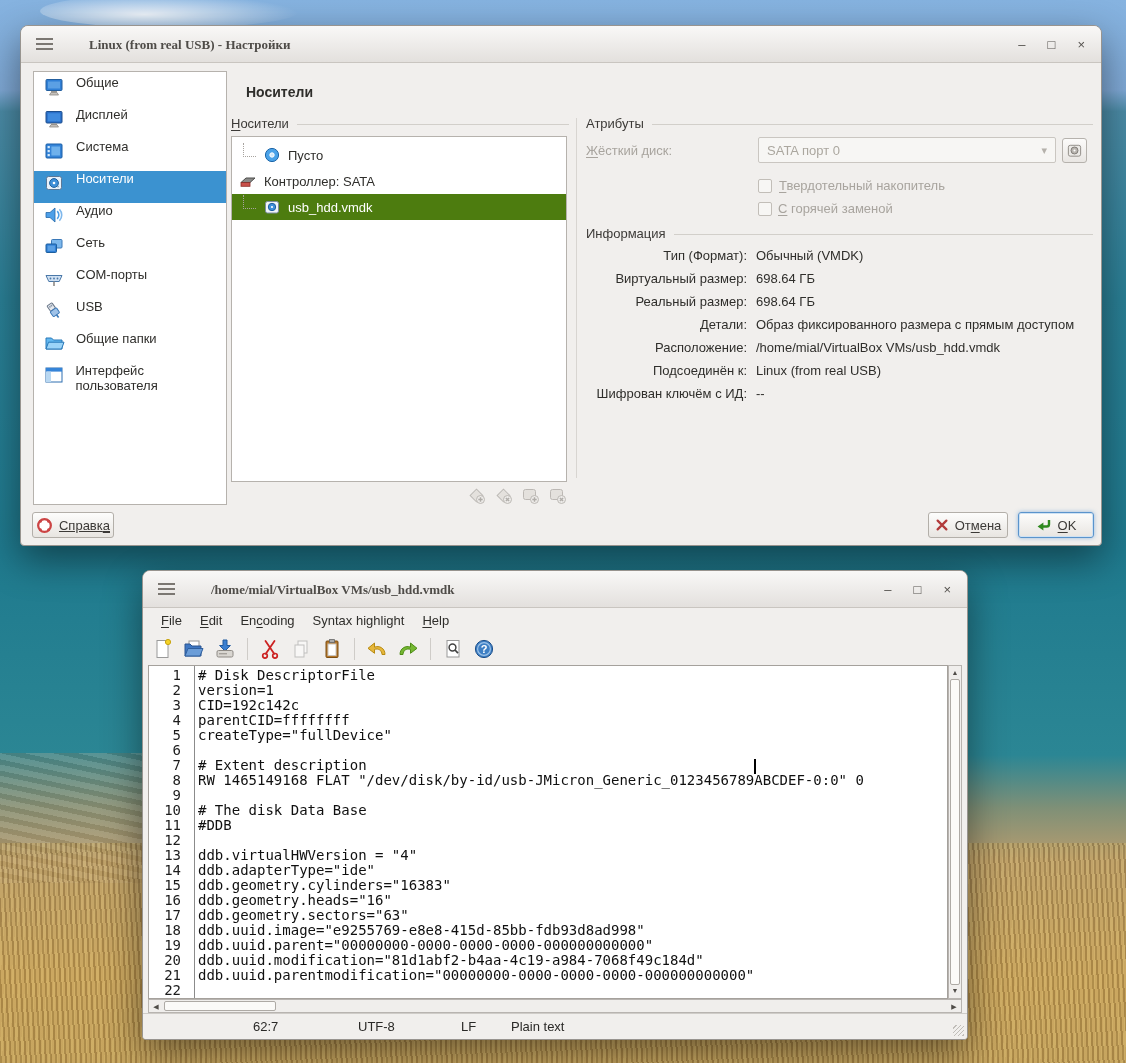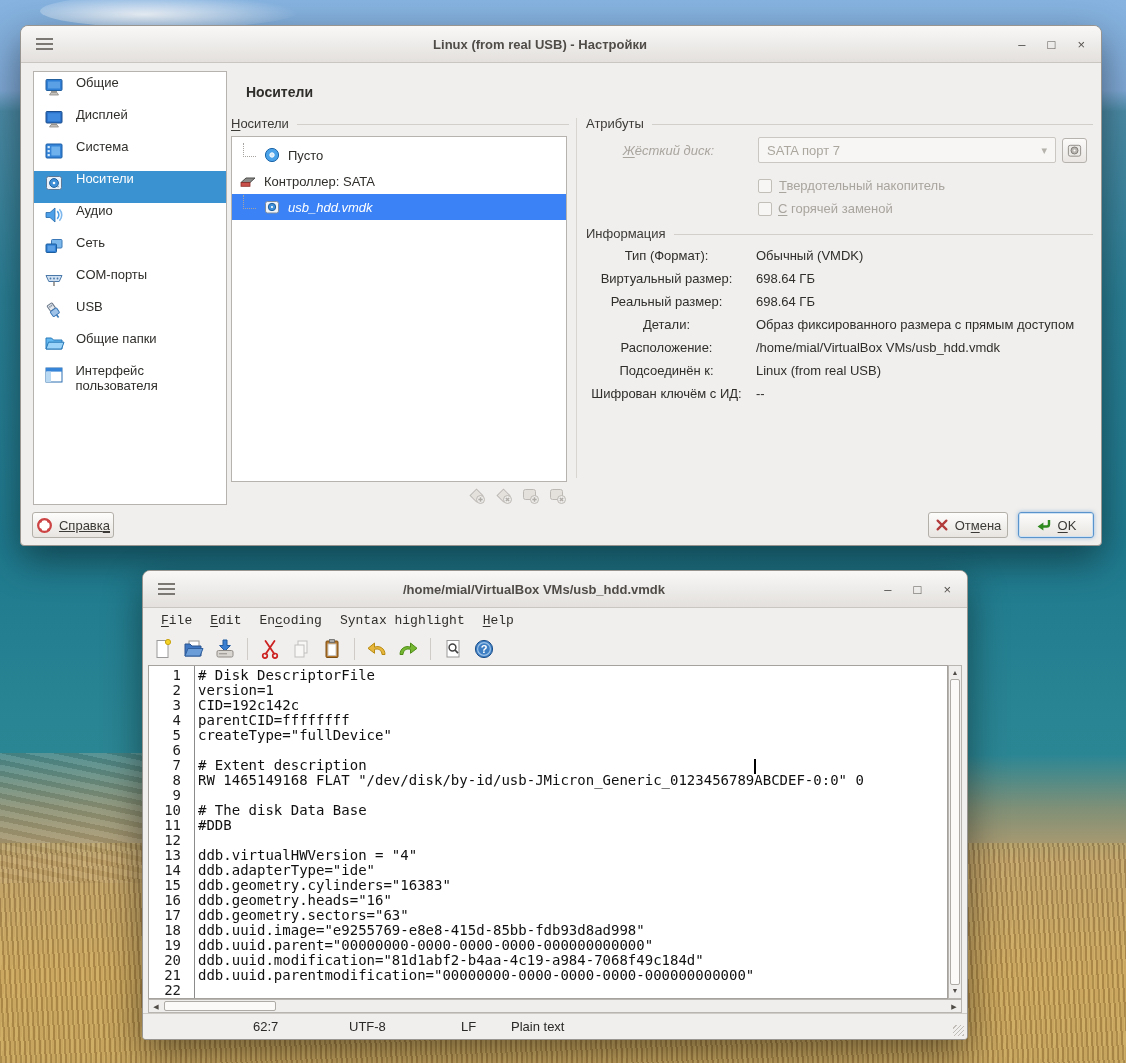--- a/index.html
+++ b/index.html
@@ -16,22 +16,22 @@
   .rocks { position:absolute; left:0; bottom:180px; width:420px; height:130px; opacity:.5;
     background:repeating-linear-gradient(12deg, rgba(200,180,150,.6) 0 6px, rgba(140,115,80,.55) 6px 11px); }
 
   
   .win { position:absolute; background:#f1efed; border:1px solid #98948f; border-radius:8px 8px 4px 4px;
     box-shadow:0 14px 38px rgba(0,0,0,.45); }
   .titlebar { position:absolute; left:0; right:0; top:0; height:37px; border-radius:7px 7px 0 0;
     background:linear-gradient(#f9f8f7,#e3e0dd); border-bottom:1px solid #c9c5c0; }
   .hamburger { position:absolute; left:15px; top:12px; width:17px; cursor:default; }
   .hamburger i { display:block; height:2px; background:#7b7772; margin-bottom:3px; }
-  .title { position:absolute; left:68px; right:110px; top:0; line-height:37px; text-align:center;
-    font-weight:bold; color:#4f4c48; white-space:nowrap; overflow:hidden; }
+  .title { position:absolute; left:68px; right:110px; top:0; line-height:37px; 
+    font-weight:bold; color:#4f4c48; white-space:nowrap; overflow:hidden;font-family:Liberation Serif, serif; }
   .winctl { position:absolute; right:16px; top:0; height:37px; display:flex; gap:22px; align-items:center;
     color:#55524e; font-size:13px; }
   .winctl span { cursor:default; }
 
   
   #win-settings { left:20px; top:25px; width:1082px; height:521px; }
 
   .sb { position:absolute; left:12px; top:45px; width:194px; height:434px; background:#fff; border:1px solid #b6b2ad; padding-top:3px; }
   .sb-item { height:32px; display:flex; padding-left:8px; gap:10px; cursor:default; }
   .sb-item .sb-ico { width:24px; height:24px; display:flex; align-items:center; justify-content:center; }
@@ -42,55 +42,55 @@
   .group-label { position:absolute; display:flex; align-items:center; gap:8px; color:#3c3a37; }
   .group-label .hr { flex:1; border-top:1px solid #d2cfca; margin-top:2px; }
   .g-storage { left:210px; top:90px; width:338px; }
   .g-attrs   { left:565px; top:90px; width:507px; }
   .g-info    { left:565px; top:200px; width:507px; }
   .accel { text-decoration:underline; text-underline-offset:2px; }
 
   .tree { position:absolute; left:210px; top:110px; width:336px; height:346px; background:#fff; border:1px solid #b6b2ad; padding-top:5px; }
   .tree-row { height:26px; display:flex; align-items:center; gap:7px; padding-left:7px; cursor:default; }
   .tree-row .t-ico { width:18px; height:18px; display:flex; align-items:center; justify-content:center; }
-  .tree-row.sel { background:#3b82f6; color:#fff;font-style:italic; }
+  .tree-row.sel { background:#4d7c0f; color:#fff; }
   .elbow { width:13px; height:14px; border-left:1px dotted #a7a39e; border-bottom:1px dotted #a7a39e; margin:-10px 0 0 4px; }
 
   .tree-actions { position:absolute; left:444px; top:458px; display:flex; gap:4px; }
   .tree-actions .ta { width:23px; height:23px; display:flex; align-items:center; justify-content:center; opacity:.65; }
 
   .vsep { position:absolute; left:555px; top:92px; width:1px; height:360px; background:#d8d5d1; }
 
   .disabled-text { color:#a8a49e; }
-  .lbl-hdd { position:absolute; left:565px; top:117px; width:165px; text-align:center;font-style:italic; }
+  .lbl-hdd { position:absolute; left:565px; top:117px; width:165px; text-align:left; }
   .combo { position:absolute; left:737px; top:111px; width:298px; height:26px; background:#f7f6f4;
     border:1px solid #cac6c1; border-radius:2px; display:flex; align-items:center; padding:0 8px; color:#aba79f; }
   .combo .arrow { margin-left:auto; color:#b5b1ab; font-size:11px; }
   .icon-btn { position:absolute; left:1041px; top:112px; width:25px; height:25px; border:1px solid #b6b2ad;
     border-radius:3px; background:linear-gradient(#fcfbfa,#e9e6e3); display:flex; align-items:center; justify-content:center; }
 
   .chk { position:absolute; left:737px; display:flex; align-items:center; gap:7px; }
   .chk .box { width:14px; height:14px; background:#f7f6f4; border:1px solid #c2beb8; border-radius:2px; }
   .c1 { top:152px; } .c2 { top:175px;gap:6px; }
 
   .info-rows { position:absolute; left:565px; top:222px; width:507px; }
   .info-row { display:flex; margin-bottom:8px; line-height:15px; }
-  .info-label { width:170px; text-align:center; padding-right:9px; white-space:nowrap; }
+  .info-label { width:170px; text-align:right; padding-right:9px; white-space:nowrap; }
   .info-value { flex:1; white-space:nowrap; }
 
   .btn { position:absolute; top:486px; height:26px; border:1px solid #b3afa9; border-radius:3px;
     background:linear-gradient(#fdfdfc,#e8e5e1); display:flex; align-items:center; justify-content:center; gap:6px;
     font-size:13px; color:#3c3a37; cursor:default; }
   .btn.help { left:11px; width:82px;text-decoration:underline; }
   .btn.cancel { left:907px; width:80px; }
   .btn.ok { left:997px; width:76px; border:1px solid #5a94cc; box-shadow:0 0 0 1px #cfe2f3 inset, 0 0 4px rgba(70,140,210,.55); }
 
   
   #win-editor { left:142px; top:570px; width:826px; height:470px; }
-  .menubar { position:absolute; left:0; right:0; top:37px; height:25px; display:flex; align-items:center; padding-left:9px;font-family:Liberation Mono, monospace; }
+  .menubar { position:absolute; left:0; right:0; top:37px; height:25px; display:flex; align-items:center; padding-left:9px; }
   .menu-item { padding:0 9px; height:25px; line-height:25px; cursor:default; }
   .toolbar { position:absolute; left:0; right:0; top:62px; height:32px; display:flex; align-items:center; padding-left:7px; gap:5px; }
   .tbtn { width:26px; height:26px; display:flex; align-items:center; justify-content:center; border-radius:3px; }
   .tsep { width:1px; height:22px; background:#cfccc8; margin:0 4px; }
 
   .textpane { position:absolute; left:5px; top:94px; right:19px; bottom:40px; background:#fff;
     border:1px solid #a5a19c; overflow:hidden; padding-top:2px; }
   .gutterbg { position:absolute; left:0; top:0; bottom:0; width:46px; border-right:1px solid #8b8b8b; background:#fff; }
   .line { display:flex; height:15px; position:relative; }
   .ln { width:40px; text-align:right; padding-right:8px; font-family:"DejaVu Sans Mono",monospace; font-size:14px; line-height:15px; color:#1c1c1c; }
@@ -101,21 +101,21 @@
   .hscroll { position:absolute; left:5px; right:5px; bottom:26px; height:14px; background:#f0eeec; border:1px solid #b8b4b0; }
   .sarrow { position:absolute; font-size:7px; color:#4f4c48; width:12px; text-align:center; line-height:12px; }
   .vscroll .up { top:1px; left:0; } .vscroll .down { bottom:1px; left:0; }
   .hscroll .left { left:1px; top:1px; } .hscroll .right { right:1px; top:1px; }
   .vthumb { position:absolute; left:1px; right:1px; top:13px; bottom:13px; background:#fbfaf8; border:1px solid #aeaaa5; border-radius:2px; }
   .hthumb { position:absolute; top:1px; height:10px; left:15px; width:112px; background:#fbfaf8; border:1px solid #aeaaa5; border-radius:2px; }
 
   .statusbar { position:absolute; left:0; right:0; bottom:0; height:26px; background:#f1efed;
     border-top:1px solid #cfccc8; border-radius:0 0 3px 3px; }
   .statusbar span { position:absolute; line-height:25px; color:#2a2927; }
-  .st-pos { left:110px; } .st-enc { left:206px; } .st-eol { left:318px; } .st-syn { left:368px; }
+  .st-pos { left:110px; } .st-enc { left:215px; } .st-eol { left:318px; } .st-syn { left:368px; }
   .grip { position:absolute; right:3px; bottom:3px; width:11px; height:11px;
     background:repeating-linear-gradient(135deg, transparent 0 2px, #b5b1ac 2px 3px); opacity:.8; }
 
   svg { display:block; }
 </style>
 </head>
 <body>
 
 <div class="cloud"></div>
 <div class="rocks"></div>
@@ -324,21 +324,21 @@
 
   <div class="group-label g-attrs">
     <span>Атрибуты</span>
       <i class="hr"></i>
   </div>
 
   <div class="lbl-hdd disabled-text">
     <span></span><span class="accel">Ж</span><span>ёсткий диск:</span>
   </div>
   <div class="combo">
-    <span>SATA порт 7</span>
+    <span>SATA порт 0</span>
     <span class="arrow">▾</span>
   </div>
   <div class="icon-btn">
     <span>
         <svg width="17" height="17" viewBox="0 0 18 18">
           <rect x="2.5" y="3.5" width="13" height="11.5" rx="2" fill="#eceae7" stroke="#8e8a85"></rect>
           <circle cx="9" cy="9" r="3.7" fill="#b9b5b0" stroke="#7d7975"></circle>
           <circle cx="9" cy="9" r="1.1" fill="#fff"></circle>
         </svg>
       </span>

